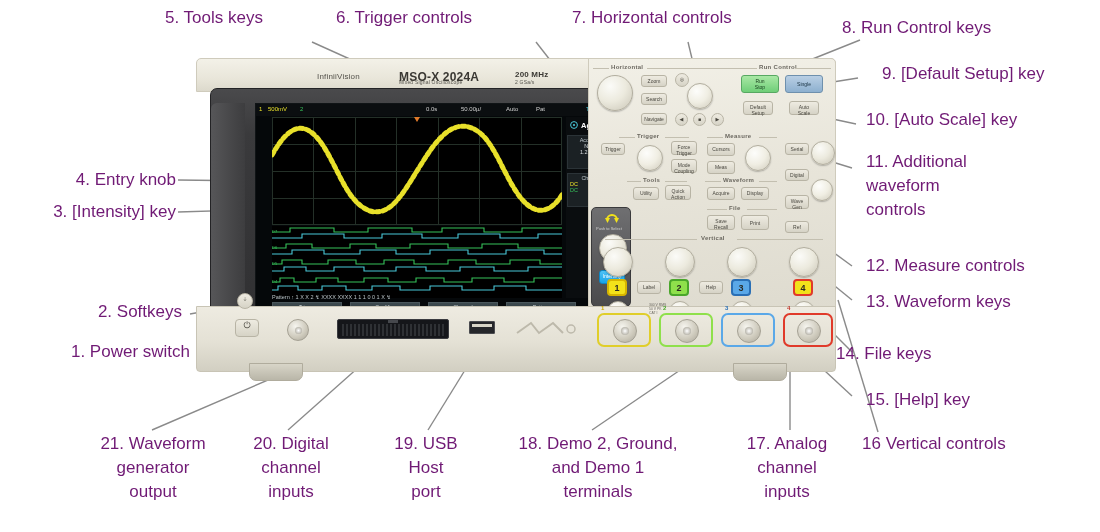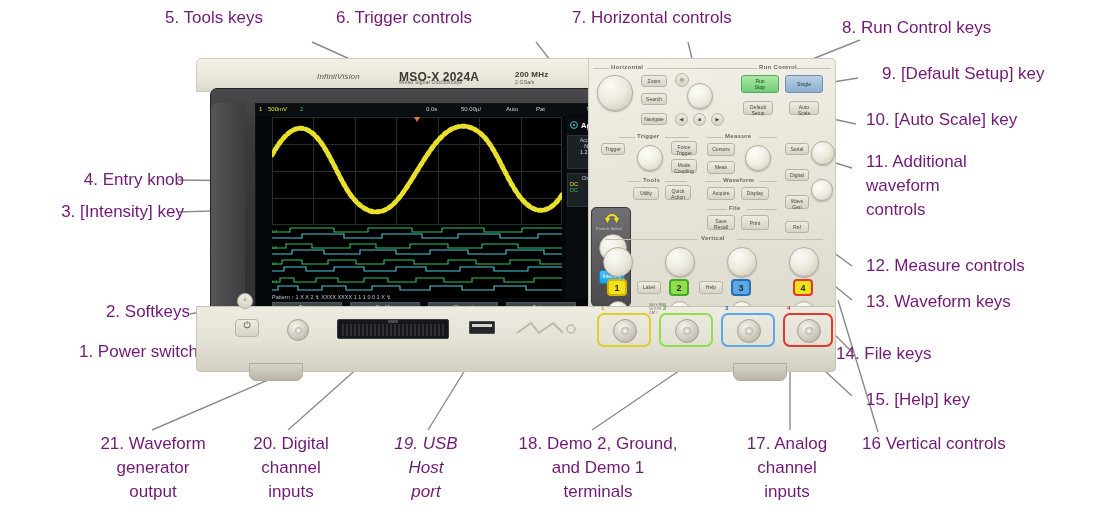--- a/index.html
+++ b/index.html
@@ -2,21 +2,21 @@
 <html><head>
 <meta charset="utf-8">
 <style>
   html,body{margin:0;padding:0;background:#fff;}
   body{width:1100px;height:532px;position:relative;overflow:hidden;
        font-family:"Liberation Sans",sans-serif;color:#000;}
 
   .callout{position:absolute;font-size:17px;line-height:24px;font-weight:400;
            color:#701a75;white-space:pre-line;}
   .callout.center{text-align:center;}
-  .callout.right{text-align:right;margin-left:8px;}
+  .callout.right{text-align:right;}
 
   svg.leaders{position:absolute;left:0;top:0;width:1100px;height:532px;
               pointer-events:none;}
 
   
   #scope{position:absolute;left:196px;top:58px;width:640px;height:330px;}
 
   
   .hdr{position:absolute;left:0;top:0;width:640px;height:34px;
        background:linear-gradient(180deg,#f3f1e8 0%,#e9e6da 60%,#dcd9cc 100%);
@@ -182,36 +182,36 @@
 <div class="callout right" style="left:0px;top:200px;width:176px;">3. [Intensity] key</div>
 <div class="callout right" style="left:0px;top:300px;width:182px;">2. Softkeys</div>
 <div class="callout right" style="left:0px;top:340px;width:190px;">1. Power switch</div>
 
 <div class="callout center" style="left:68px;top:432px;width:170px;">21. Waveform
 generator
 output</div>
 <div class="callout center" style="left:232px;top:432px;width:118px;">20. Digital
 channel
 inputs</div>
-<div class="callout center" style="left:374px;top:432px;width:104px;font-style:italic;">19. USB
+<div class="callout center" style="left:374px;top:432px;width:104px;">19. USB
 Host
 port</div>
 <div class="callout center" style="left:488px;top:432px;width:220px;">18. Demo 2, Ground,
 and Demo 1
 terminals</div>
 <div class="callout center" style="left:722px;top:432px;width:130px;">17. Analog
 channel
 inputs</div>
 <div class="callout" style="left:862px;top:432px;">16 Vertical controls</div>
 
 <div id="scope">
 
   <div class="hdr">
     <div class="brandrow">
-      <span class="tx" style="left:0;top:5px;font-size:8px;font-style:italic;">InfiniiVision</span>
+      <span class="tx" style="left:0;top:5px;font-size:8px;">InfiniiVision</span>
       <span class="tx b" style="left:82px;top:3px;font-size:12px;">MSO-X 2024A</span>
       <span class="tx" style="left:82px;top:12px;font-size:5px;">Mixed Signal Oscilloscope</span>
       <span class="tx b" style="left:198px;top:3px;font-size:8px;">200 MHz</span>
       <span class="tx" style="left:198px;top:12px;font-size:5px;">2 GSa/s</span>
       <span class="megazoom">
         <svg width="66" height="16" viewBox="0 0 66 16">
           <text x="0" y="11" font-family="Liberation Sans, sans-serif" font-size="8" font-weight="bold" fill="#1f8a9e">MEGA</text>
           <circle cx="34" cy="8" r="7" fill="none" stroke="#1f8a9e" stroke-width="1.4"></circle>
           <text x="31" y="11.5" font-family="Liberation Sans, sans-serif" font-size="9" font-weight="bold" fill="#1f8a9e">2</text>
           <path d="M32,14 L41,2" stroke="#1f8a9e" stroke-width="1.4"></path>

